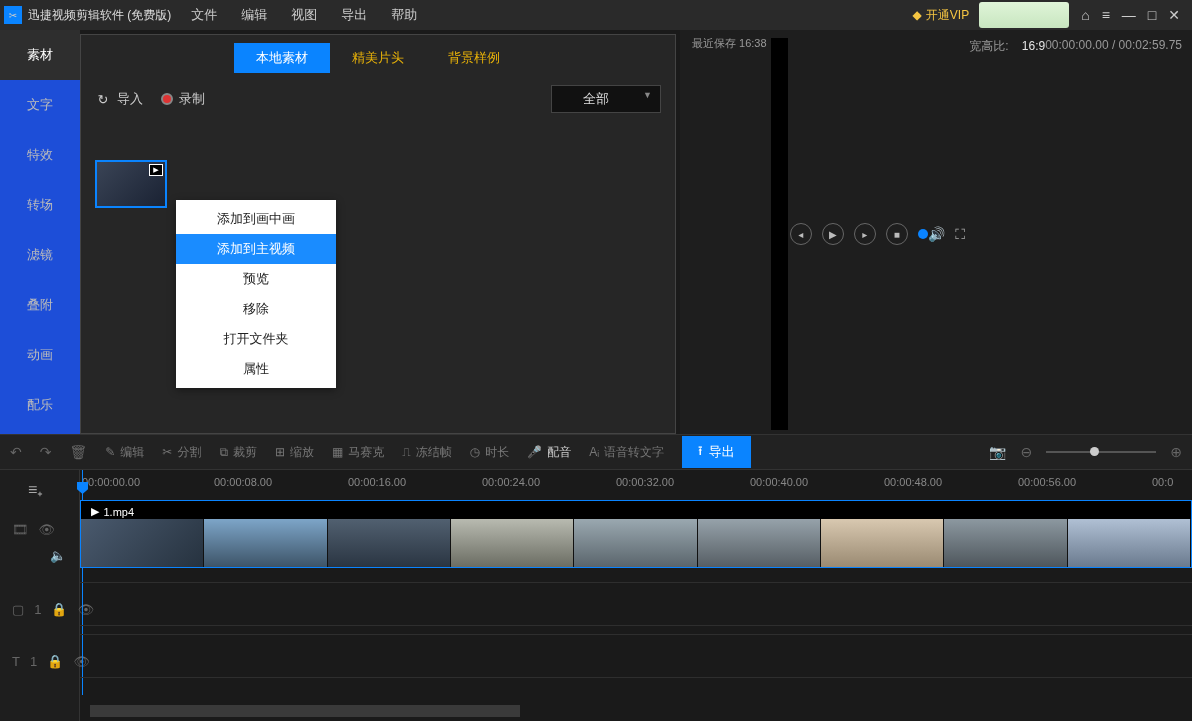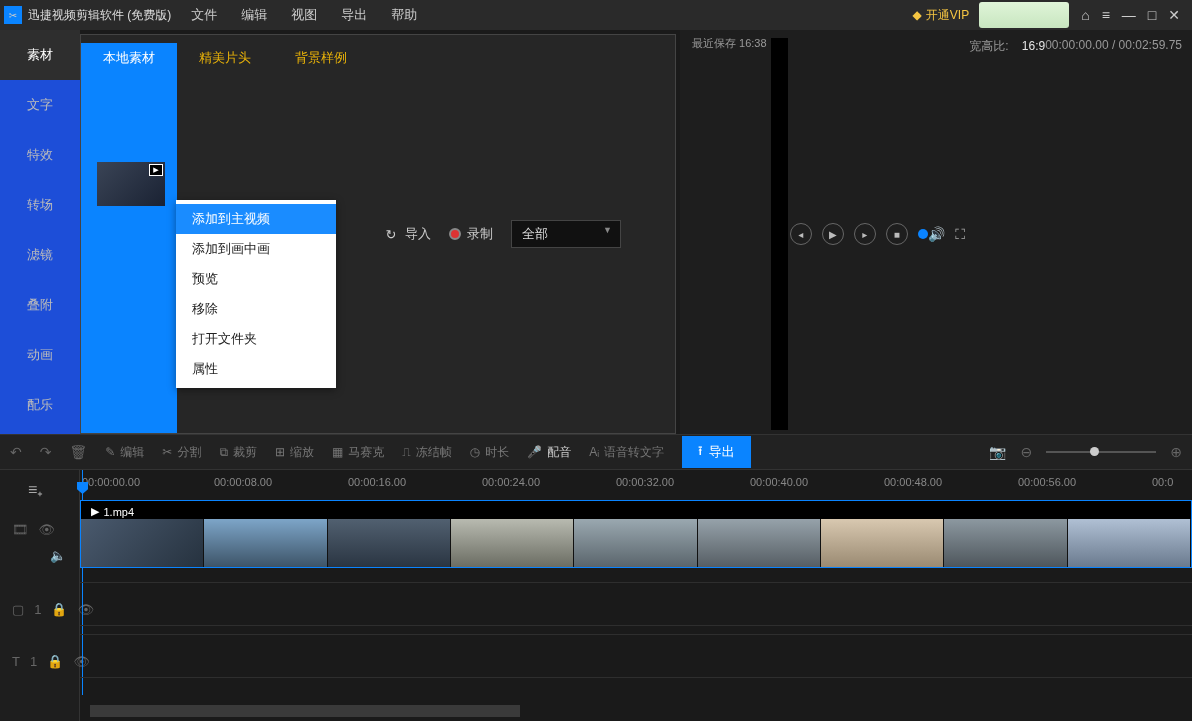--- a/index.html
+++ b/index.html
@@ -16,21 +16,21 @@
 .avatar { width: 90px; height: 26px; background: linear-gradient(#dff4d8,#c8e6c0); border-radius: 3px; margin-right: 12px; position:relative; }
 .win-ctrls { display: flex; gap: 12px; color: #ccc; font-size: 14px; padding-right: 8px; }
 .win-ctrls span { cursor:pointer; }
 
 
 .main-row { display: flex; height: 404px; }
 .side-nav { width: 80px; background: #1d4ed8; display:flex; flex-direction:column; }
 .side-nav .nav-item { height: 50px; display:flex; align-items:center; justify-content:center; color:#bbb; font-size:13px; cursor:pointer; }
 .side-nav .nav-item.active { background:#2e2e2e; color:#fff; }
 
-.asset-panel { flex:1; border:1px solid #444; margin:4px 4px 0 0; background:#262626; position:relative; display:flex; flex-direction:row; }
+.asset-panel { flex:1; border:1px solid #444; margin:4px 4px 0 0; background:#262626; position:relative; display:flex; flex-direction:column;text-align:center; }
 .asset-tabs { display:flex; justify-content:center; gap:0; margin-top:8px; }
 .asset-tabs .tab { padding:6px 22px; color:#eab308; cursor:pointer; font-size:13px; }
 .asset-tabs .tab.active { background:#0a84ff; color:#fff; }
 .asset-toolbar { display:flex; align-items:center; padding:12px 14px; gap:18px; }
 .tbtn { display:flex; align-items:center; gap:6px; color:#ccc; cursor:pointer; font-size:13px; }
 .tbtn .ic { width:16px; height:16px; display:inline-flex; align-items:center; justify-content:center; }
 .rec-dot { width:12px; height:12px; border-radius:50%; background:#d33; border:2px solid #888; }
 .filter-select { margin-left:auto; background:#111; border:1px solid #444; color:#ddd; padding:4px 30px 4px 10px; font-size:13px; position:relative; min-width:110px; }
 .filter-select::after { content:"▼"; position:absolute; right:8px; color:#888; font-size:9px; }
 
@@ -146,22 +146,22 @@
       <div class="filter-select">
         <span>全部</span>
       </div>
     </div>
 
     <div class="thumb">
       <div class="play-badge">▶</div>
     </div>
 
     <div class="context-menu">
+      <div class="mi">添加到画中画</div>
       <div class="mi hl">添加到主视频</div>
-      <div class="mi">添加到画中画</div>
       <div class="mi">预览</div>
       <div class="mi">移除</div>
       <div class="mi">打开文件夹</div>
       <div class="mi">属性</div>
     </div>
   </div>
 
   <div class="preview-panel">
     <div class="save-info">
       <span>最近保存</span>

